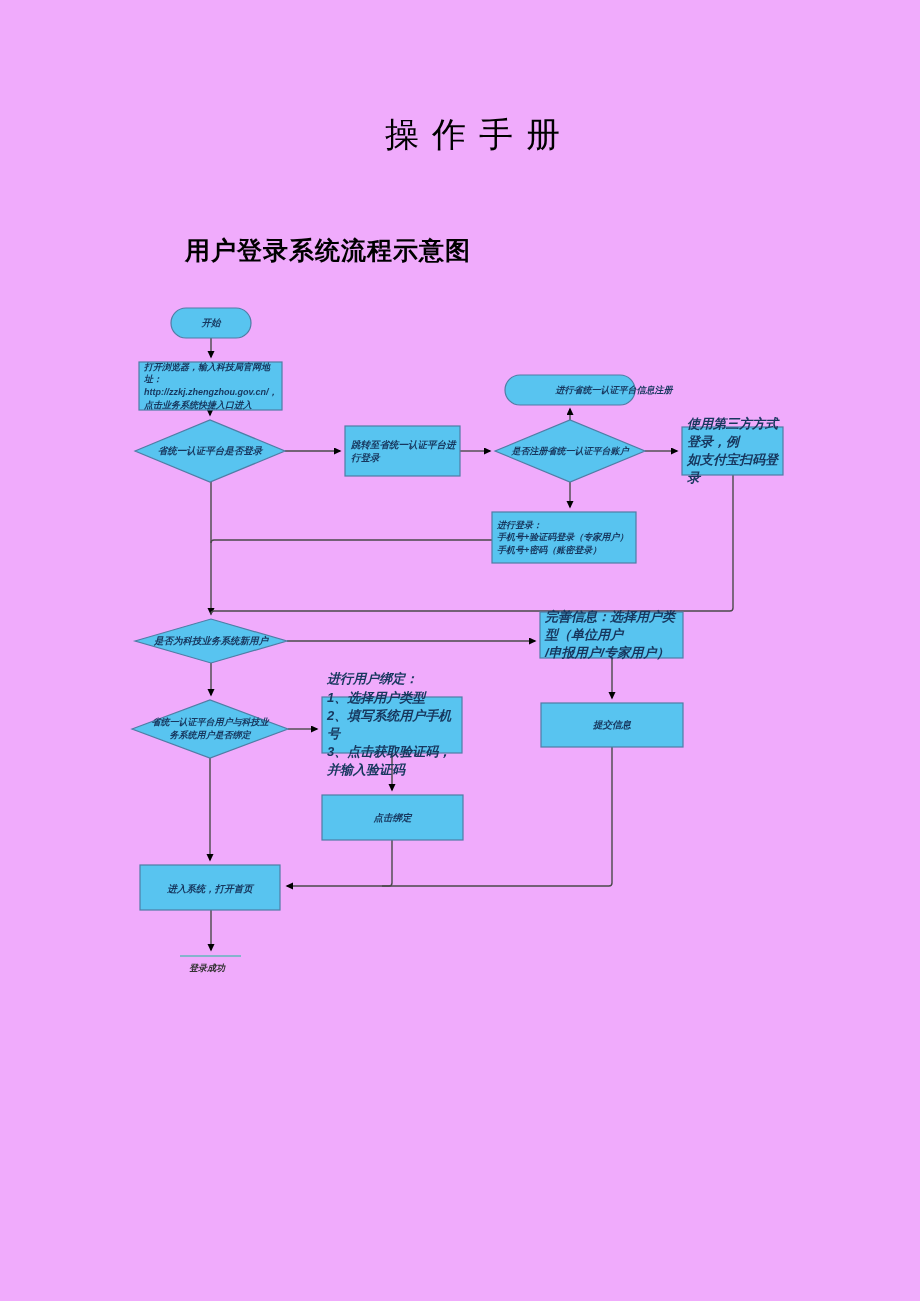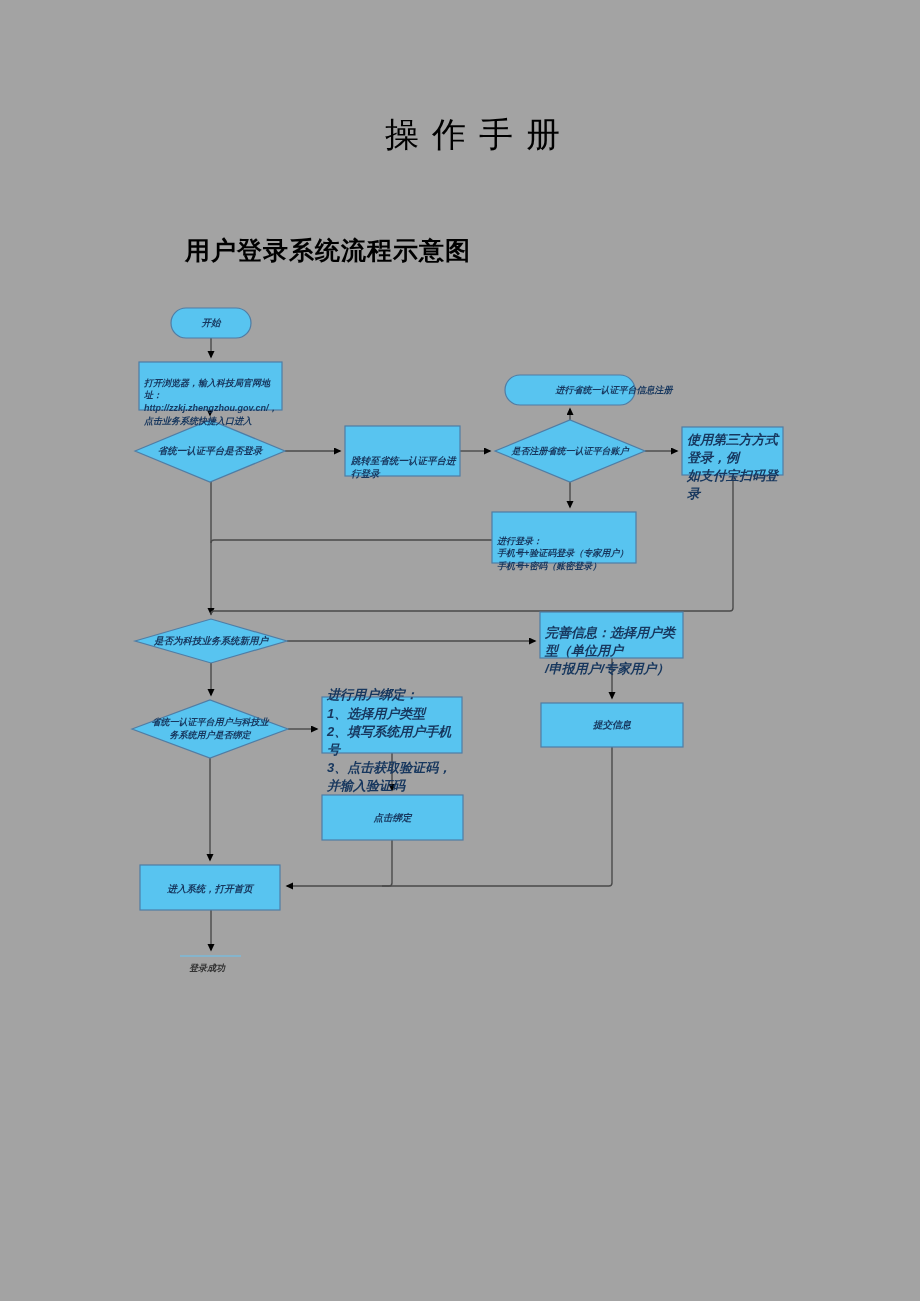--- a/index.html
+++ b/index.html
@@ -1,29 +1,29 @@
 <!DOCTYPE html>
 <html><head>
 <meta charset="utf-8">
 <style>
   html,body{margin:0;padding:0;background:#ffffff;}
-  .page{position:relative;width:920px;height:1301px;background:#a3a3a3;overflow:hidden;
+  .page{position:relative;width:920px;height:1301px;background:#f0abfc;overflow:hidden;
         font-family:"Liberation Sans",sans-serif;}
   .doc-title{position:absolute;left:385px;top:112px;margin:0;
              font-family:"Liberation Serif","DejaVu Serif",serif;
              font-size:34px;font-weight:400;letter-spacing:13px;color:#000;}
   .section-heading{position:absolute;left:185px;top:234px;margin:0;
              font-family:"Liberation Sans",sans-serif;
              font-size:25px;font-weight:bold;letter-spacing:1px;color:#000;}
   .flowchart{position:absolute;left:0;top:0;width:920px;height:1301px;font-style:italic;}
   .flowchart svg{position:absolute;left:0;top:0;}
   .node-label{position:absolute;display:flex;align-items:center;justify-content:center;
               text-align:center;font-weight:bold;font-size:9.5px;line-height:1.4;
               color:#17375e;white-space:pre-line;pointer-events:none;}
-  .node-label.left{justify-content:flex-start;text-align:left;margin-top:16px;}
+  .node-label.left{justify-content:flex-start;text-align:left;}
   .node-label.small{font-size:9px;}
   .node-label.tiny{font-size:13px;}
   .end-label{position:absolute;font-size:9px;font-weight:bold;color:#333;white-space:nowrap;}
 </style>
 </head>
 <body>
 
 <div class="page">
 
   <h1 class="doc-title">操作手册</h1>

